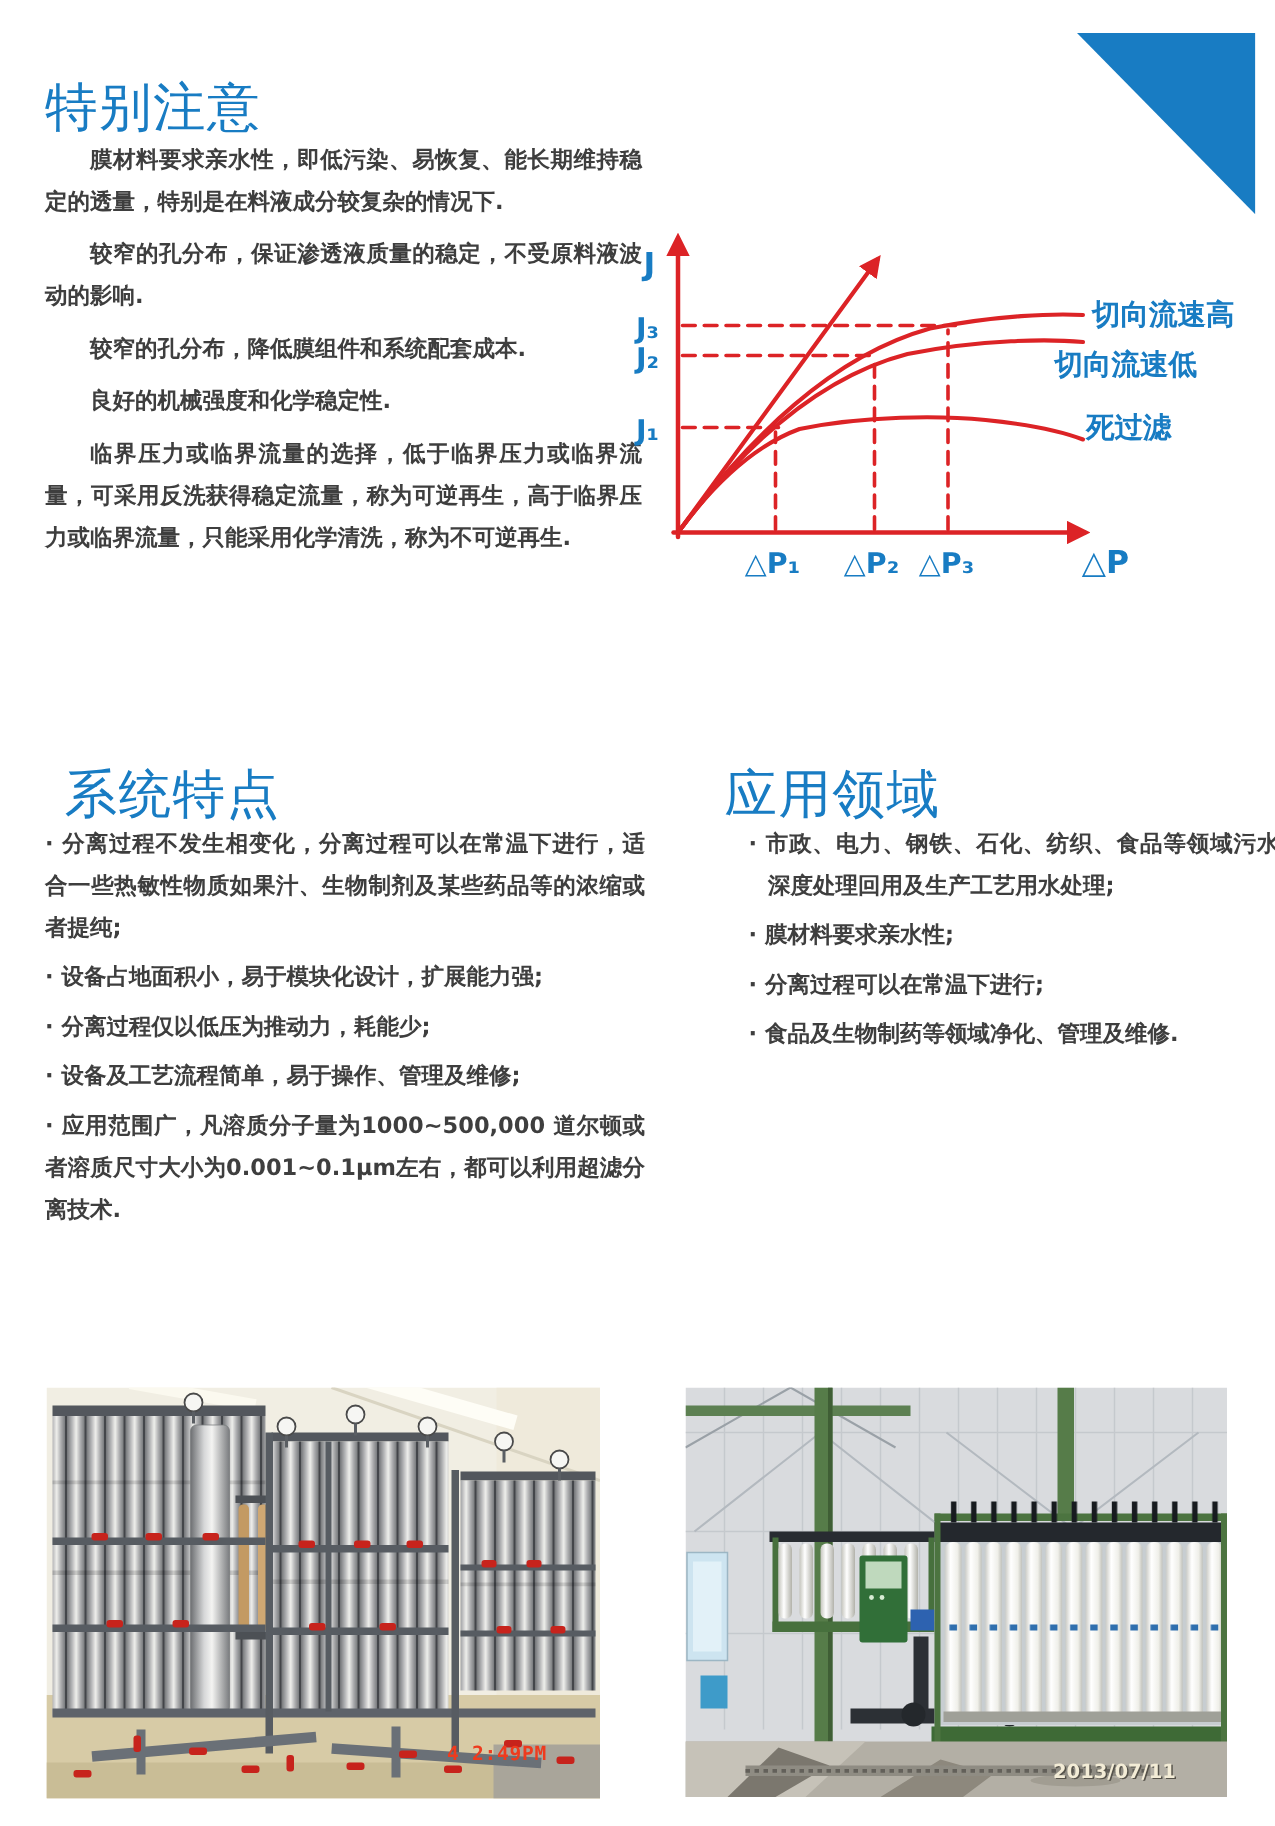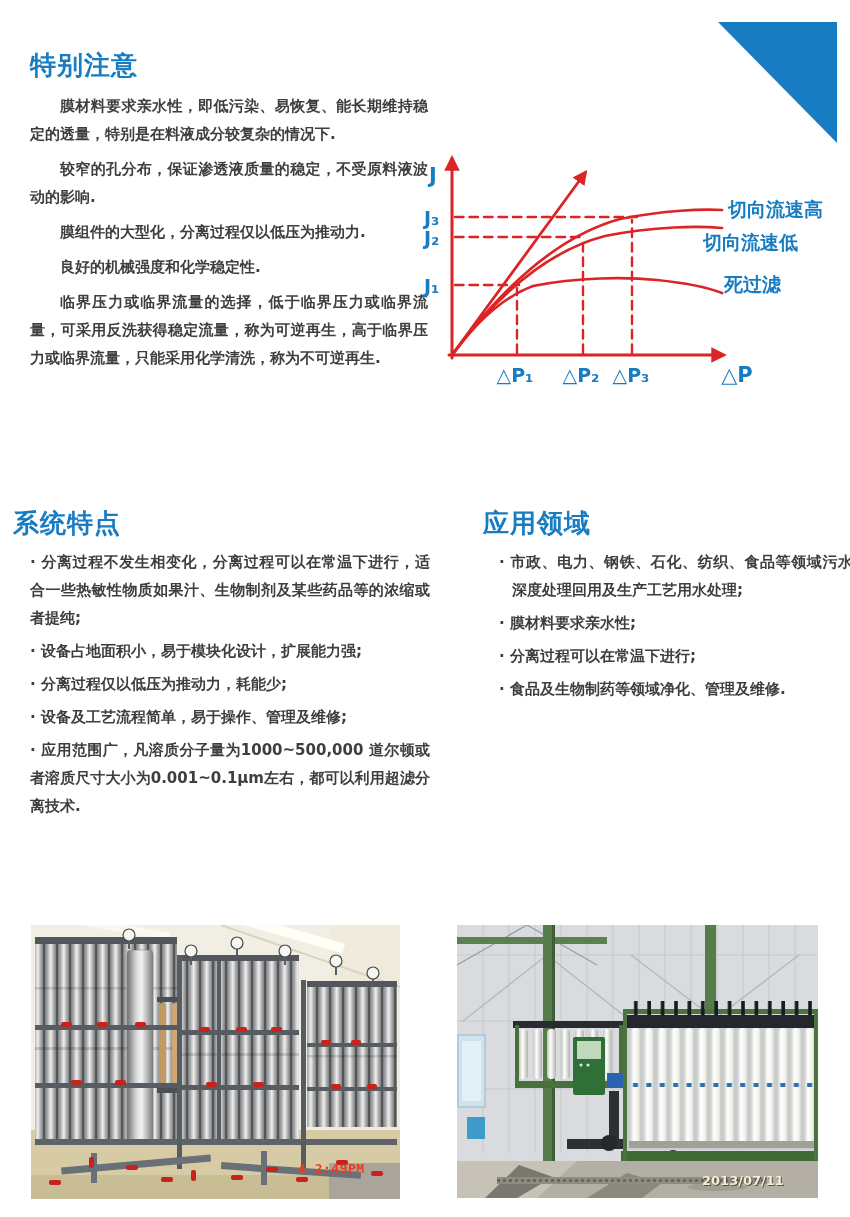--- a/index.html
+++ b/index.html
@@ -1,18 +1,18 @@
 <!DOCTYPE html>
 <html style="--blue: #187cc3; --red: #dc2326; --text: #3e3e3e;"><head>
 <meta charset="utf-8">
 <style>
   html,body{margin:0;padding:0;background:#ffffff;}
   .page{position:relative;width:850px;height:1217px;background:#fff;overflow:hidden;
         font-family:"DejaVu Sans",sans-serif;}
-  .h1{position:absolute;font-size:26px;font-weight:700;color:var(--blue,#187cc3);
+  .h1{position:absolute;font-size:35px;font-weight:400;color:var(--blue,#187cc3);
       letter-spacing:1px;white-space:nowrap;}
   .textblock{position:absolute;color:var(--text,#3e3e3e);font-size:15px;line-height:28px;
       font-weight:600;text-align:justify;}
   .para{text-indent:2em;margin:0 0 7px 0;}
   .bullet{margin:0 0 5px 0;}
   .hang{padding-left:13px;text-indent:-13px;}
   .corner{position:absolute;left:718px;top:22px;width:119px;height:121px;
       background:var(--blue,#187cc3);clip-path:polygon(0 0,100% 0,100% 100%);}
   .chart{position:absolute;left:415px;top:125px;width:435px;height:268px;}
   .chart text{font-family:"DejaVu Sans",sans-serif;font-weight:bold;fill:var(--blue,#187cc3);}
@@ -25,21 +25,21 @@
 
 <div class="page">
 
   <div class="corner"></div>
 
   <div class="h1" style="left:30px;top:48px">特别注意</div>
 
   <div class="textblock" style="left:30px;top:92px;width:398px">
     <p class="para">膜材料要求亲水性，即低污染、易恢复、能长期维持稳定的透量，特别是在料液成分较复杂的情况下.</p>
     <p class="para">较窄的孔分布，保证渗透液质量的稳定，不受原料液波动的影响.</p>
-    <p class="para">膜组件的大型化，分离过程仅以低压为推动力.</p>
+    <p class="para">较窄的孔分布，降低膜组件和系统配套成本.</p>
     <p class="para">良好的机械强度和化学稳定性.</p>
     <p class="para">临界压力或临界流量的选择，低于临界压力或临界流量，可采用反洗获得稳定流量，称为可逆再生，高于临界压力或临界流量，只能采用化学清洗，称为不可逆再生.</p>
   </div>
 
   <svg class="chart" viewBox="0 0 435 268">
     <defs>
       <marker id="arr" viewBox="0 0 10 10" refX="7.5" refY="5" markerWidth="5.2" markerHeight="5.2" orient="auto-start-reverse">
         <path d="M0,0 L10,5 L0,10 z" fill="#dc2326"></path>
       </marker>
     </defs>
@@ -67,21 +67,21 @@
       <text x="100" y="257" font-size="19" text-anchor="middle">△P₁</text>
       <text x="166" y="257" font-size="19" text-anchor="middle">△P₂</text>
       <text x="216" y="257" font-size="19" text-anchor="middle">△P₃</text>
       <text x="322" y="257" font-size="21" text-anchor="middle">△P</text>
       <text x="313" y="91" font-size="19">切向流速高</text>
       <text x="288" y="124" font-size="19">切向流速低</text>
       <text x="309" y="166" font-size="19">死过滤</text>
     </g>
   </svg>
 
-  <div class="h1" style="left:13px;top:506px">系统特点</div>
+  <div class="h1" style="left:43px;top:506px">系统特点</div>
   <div class="textblock" style="left:30px;top:548px;width:400px">
     <p class="bullet">· 分离过程不发生相变化，分离过程可以在常温下进行，适合一些热敏性物质如果汁、生物制剂及某些药品等的浓缩或者提纯;</p>
     <p class="bullet">· 设备占地面积小，易于模块化设计，扩展能力强;</p>
     <p class="bullet">· 分离过程仅以低压为推动力，耗能少;</p>
     <p class="bullet">· 设备及工艺流程简单，易于操作、管理及维修;</p>
     <p class="bullet">· 应用范围广，凡溶质分子量为1000~500,000 道尔顿或者溶质尺寸大小为0.001~0.1μm左右，都可以利用超滤分离技术.</p>
   </div>
 
   <div class="h1" style="left:483px;top:506px">应用领域</div>
   <div class="textblock" style="left:499px;top:548px;width:354px">

